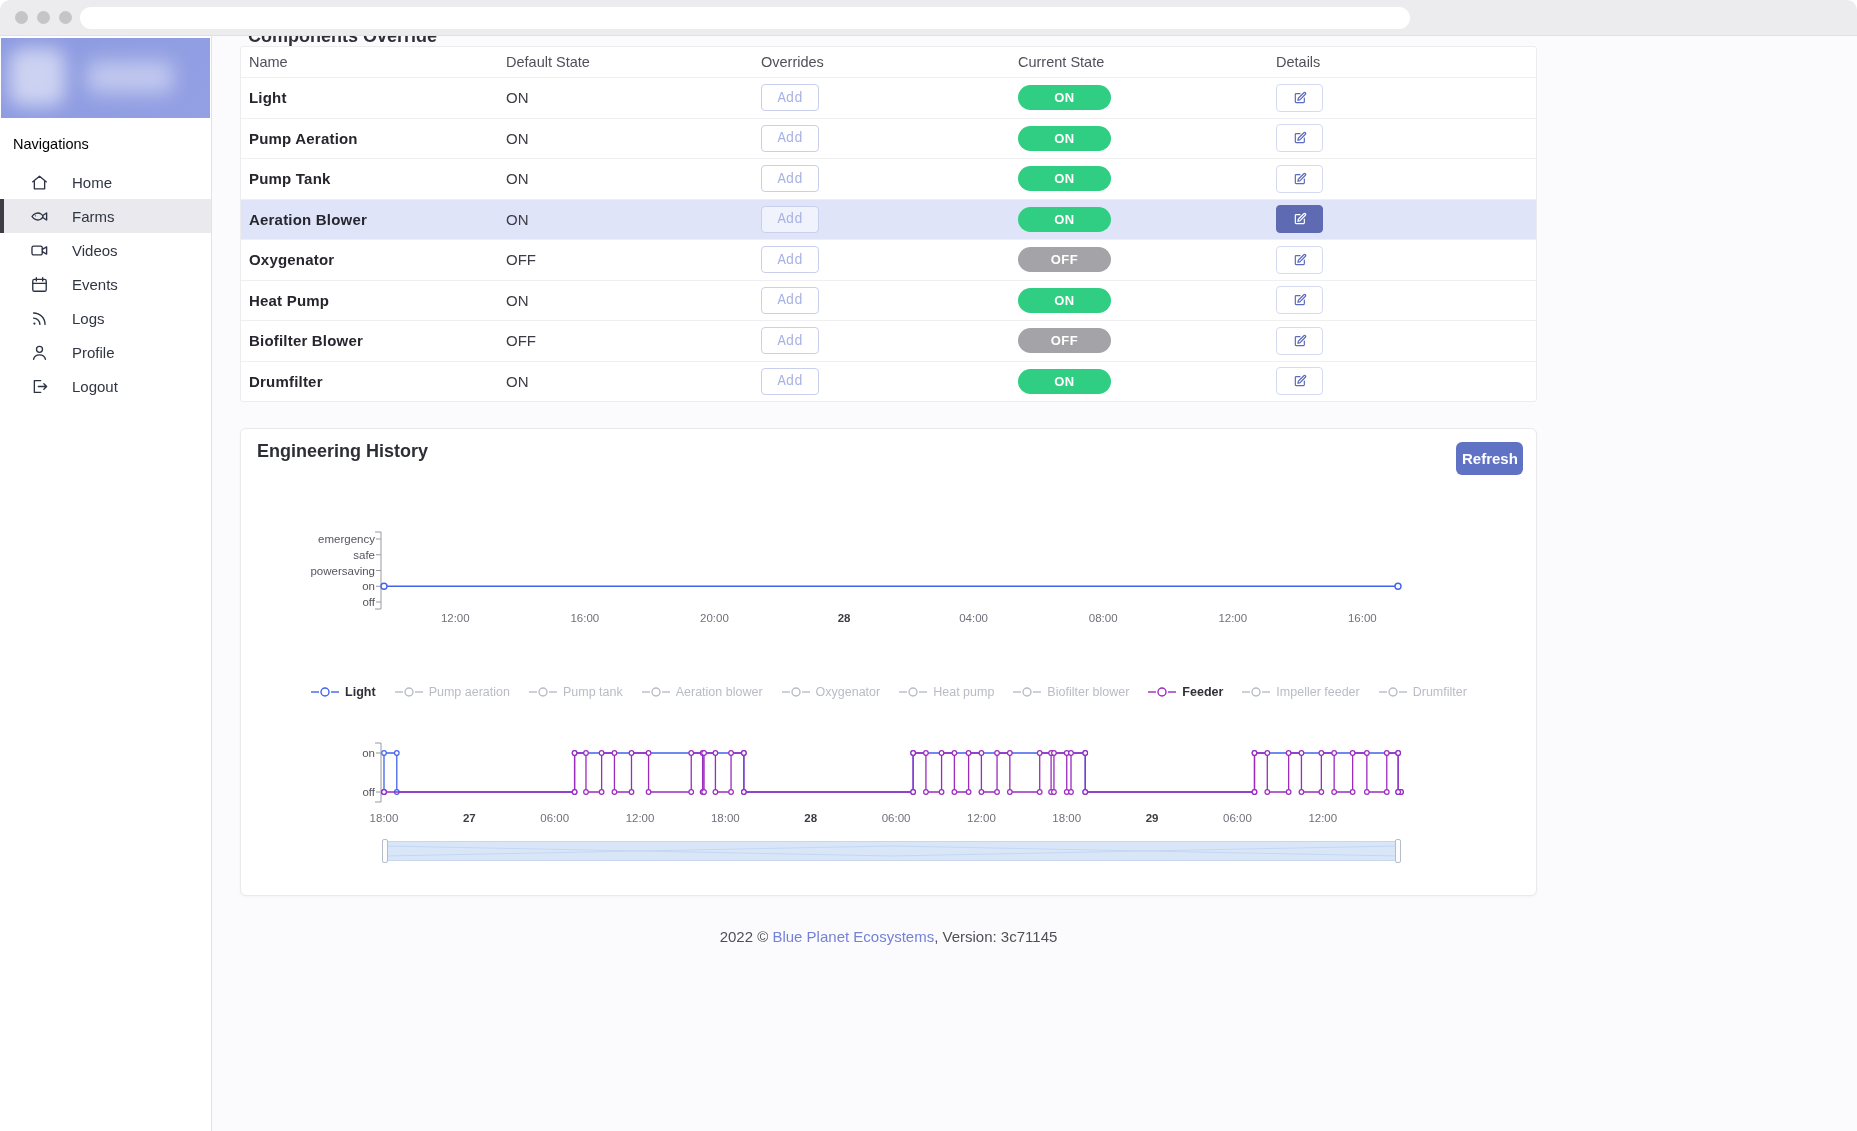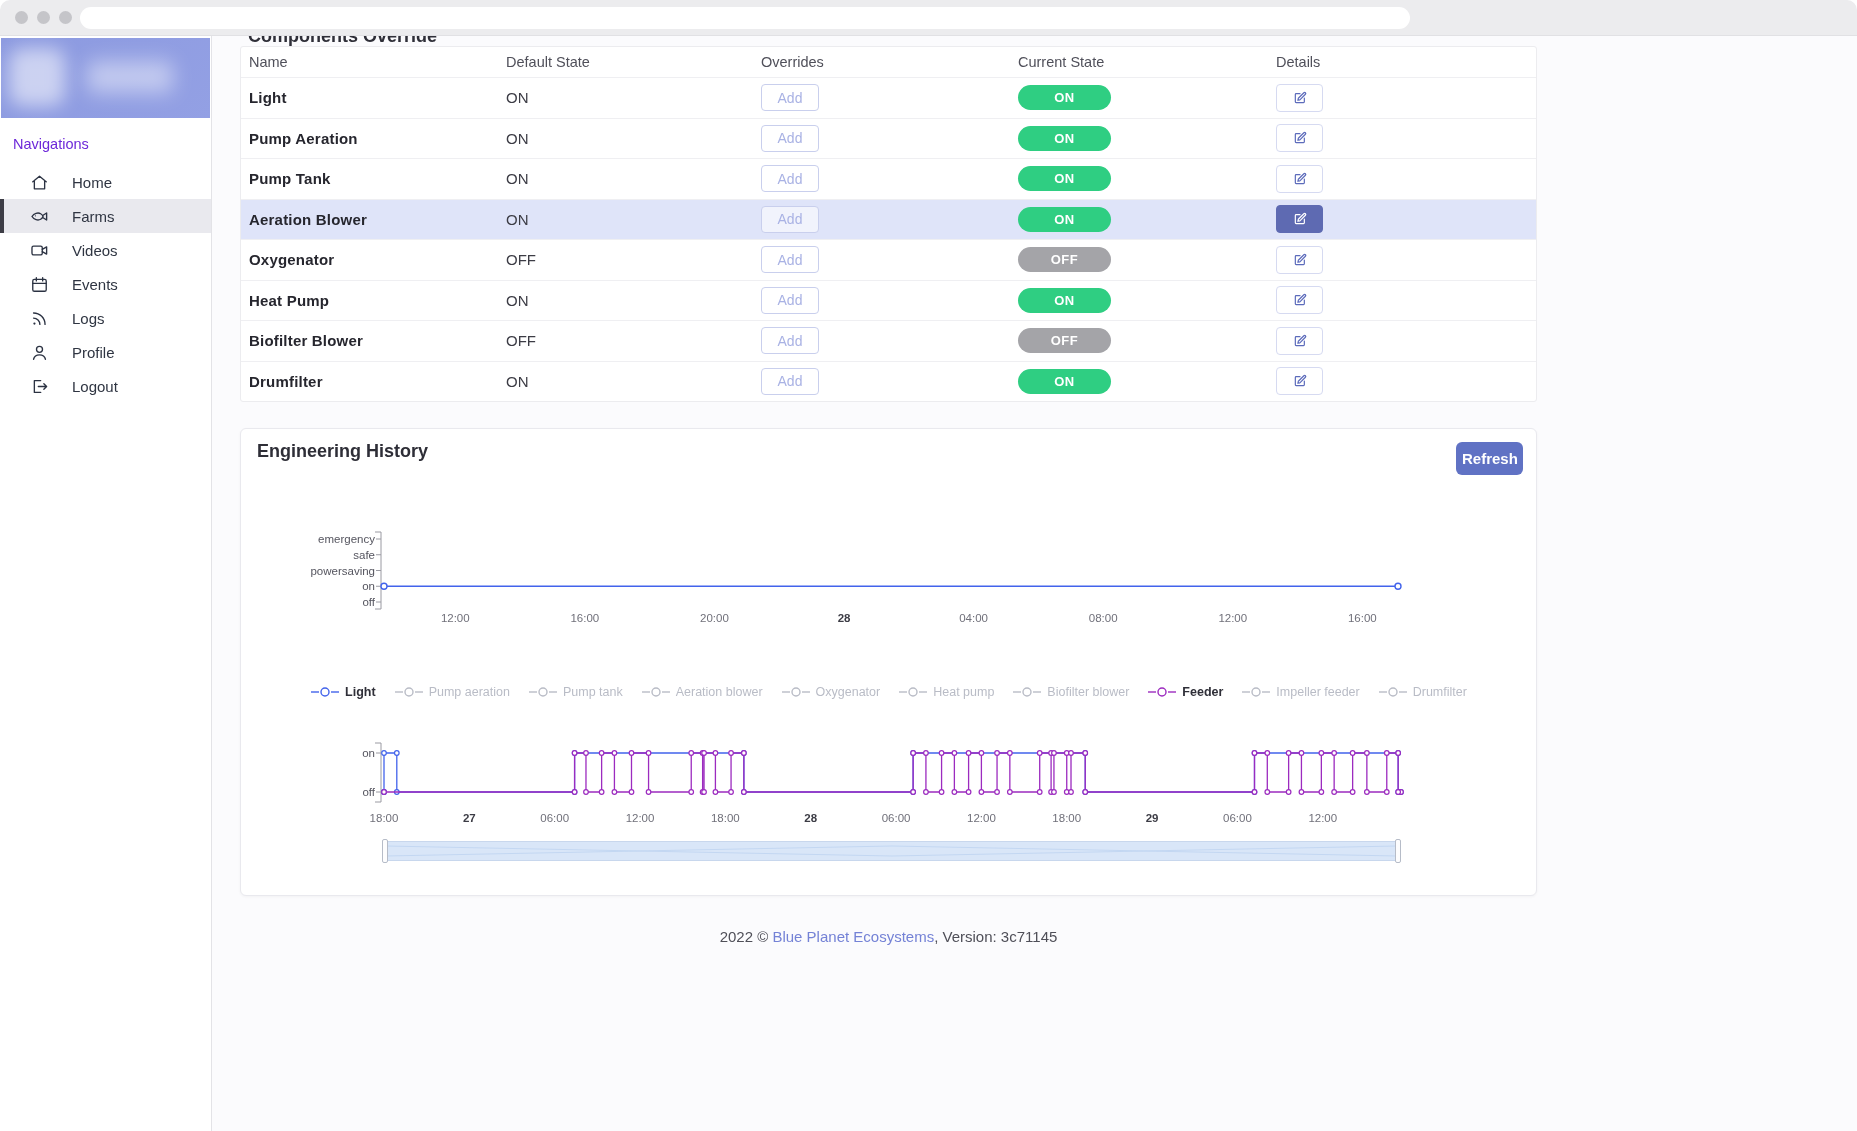--- a/index.html
+++ b/index.html
@@ -17,21 +17,21 @@
     background:#ffffff; border-radius:11px; }
   
   .sidebar { position:absolute; top:36px; left:0; width:212px; bottom:0;
     background:#ffffff; border-right:1px solid #e3e3e7; }
   .logo-band { position:absolute; top:2px; left:1px; width:209px; height:80px;
     background:linear-gradient(135deg,#8c9ae0,#93a0e4); overflow:hidden; }
   .logo-blob1 { position:absolute; left:8px; top:10px; width:56px; height:58px;
     background:rgba(255,255,255,.55); border-radius:14px; filter:blur(9px); }
   .logo-blob2 { position:absolute; left:86px; top:23px; width:86px; height:32px;
     background:rgba(255,255,255,.45); border-radius:6px; filter:blur(10px); }
-  .nav-section-label { position:absolute; top:100px; left:13px; font-size:14.5px; color:#6d28d9; }
+  .nav-section-label { position:absolute; top:100px; left:13px; font-size:14.5px; color:#000000; }
   .nav { position:absolute; top:129px; left:0; right:0; }
   .nav-item { height:34px; display:flex; align-items:center; gap:23px; padding-left:30px;
     font-size:15px; color:#2f3542; cursor:pointer; position:relative; }
   .nav-item.active { background:#e9e9ee; }
   .nav-item.active::before { content:''; position:absolute; left:0; top:0; bottom:0; width:4px; background:#3d3d46; }
   .nav-icon { width:19px; height:19px; display:inline-flex; color:#2b3242; }
   .nav-icon svg { width:19px; height:19px; stroke:currentColor; fill:none;
     stroke-width:1.7; stroke-linecap:round; stroke-linejoin:round; }
   
   .main { position:absolute; top:36px; left:212px; right:0; bottom:0; background:#fbfbfd; overflow:hidden; }
@@ -42,21 +42,21 @@
   .co-head, .co-row { display:grid; grid-template-columns:257px 255px 257px 258px 1fr; align-items:center; }
   .co-head { height:30px; color:#50505a; font-size:14.5px; }
   .co-head span { padding-left:8px; }
   .co-row { height:40.5px; border-top:1px solid #efeff2; font-size:15px; }
   .co-row.hl { background:var(--row-highlight,#dfe4f9); }
   .cell { padding-left:8px; }
   .cell.name { font-weight:700; color:#26262e; letter-spacing:.2px; }
   .cell.def { color:#3c3c45; }
   .add-btn { width:58px; height:27px; border:1px solid #c9cfed; border-radius:4px;
     background:rgba(255,255,255,.55); color:#a9b2e4; font-size:14px;
-    font-family:Liberation Sans, sans-serif; cursor:pointer; }
+    font-family:Liberation Mono, monospace; cursor:pointer; }
   .pill { display:inline-flex; align-items:center; justify-content:center; width:93px; height:25px;
     border-radius:13px; color:#fff; font-size:13px; font-weight:700; letter-spacing:.5px; }
   .pill.on  { background:var(--pill-on,#2fce82); }
   .pill.off { background:var(--pill-off,#a4a4a8); }
   .edit-btn { width:47px; height:28px; border:1px solid #d6daf1; border-radius:4px;
     background:#fff; color:#5c6bbb; display:inline-flex; align-items:center; justify-content:center; cursor:pointer; }
   .edit-btn svg { width:16px; height:16px; stroke:currentColor; fill:none;
     stroke-width:1.8; stroke-linecap:round; stroke-linejoin:round; }
   .edit-btn.active { background:var(--accent-dark,#5e6ab2); border-color:var(--accent-dark,#5e6ab2); color:#fff; }
   

